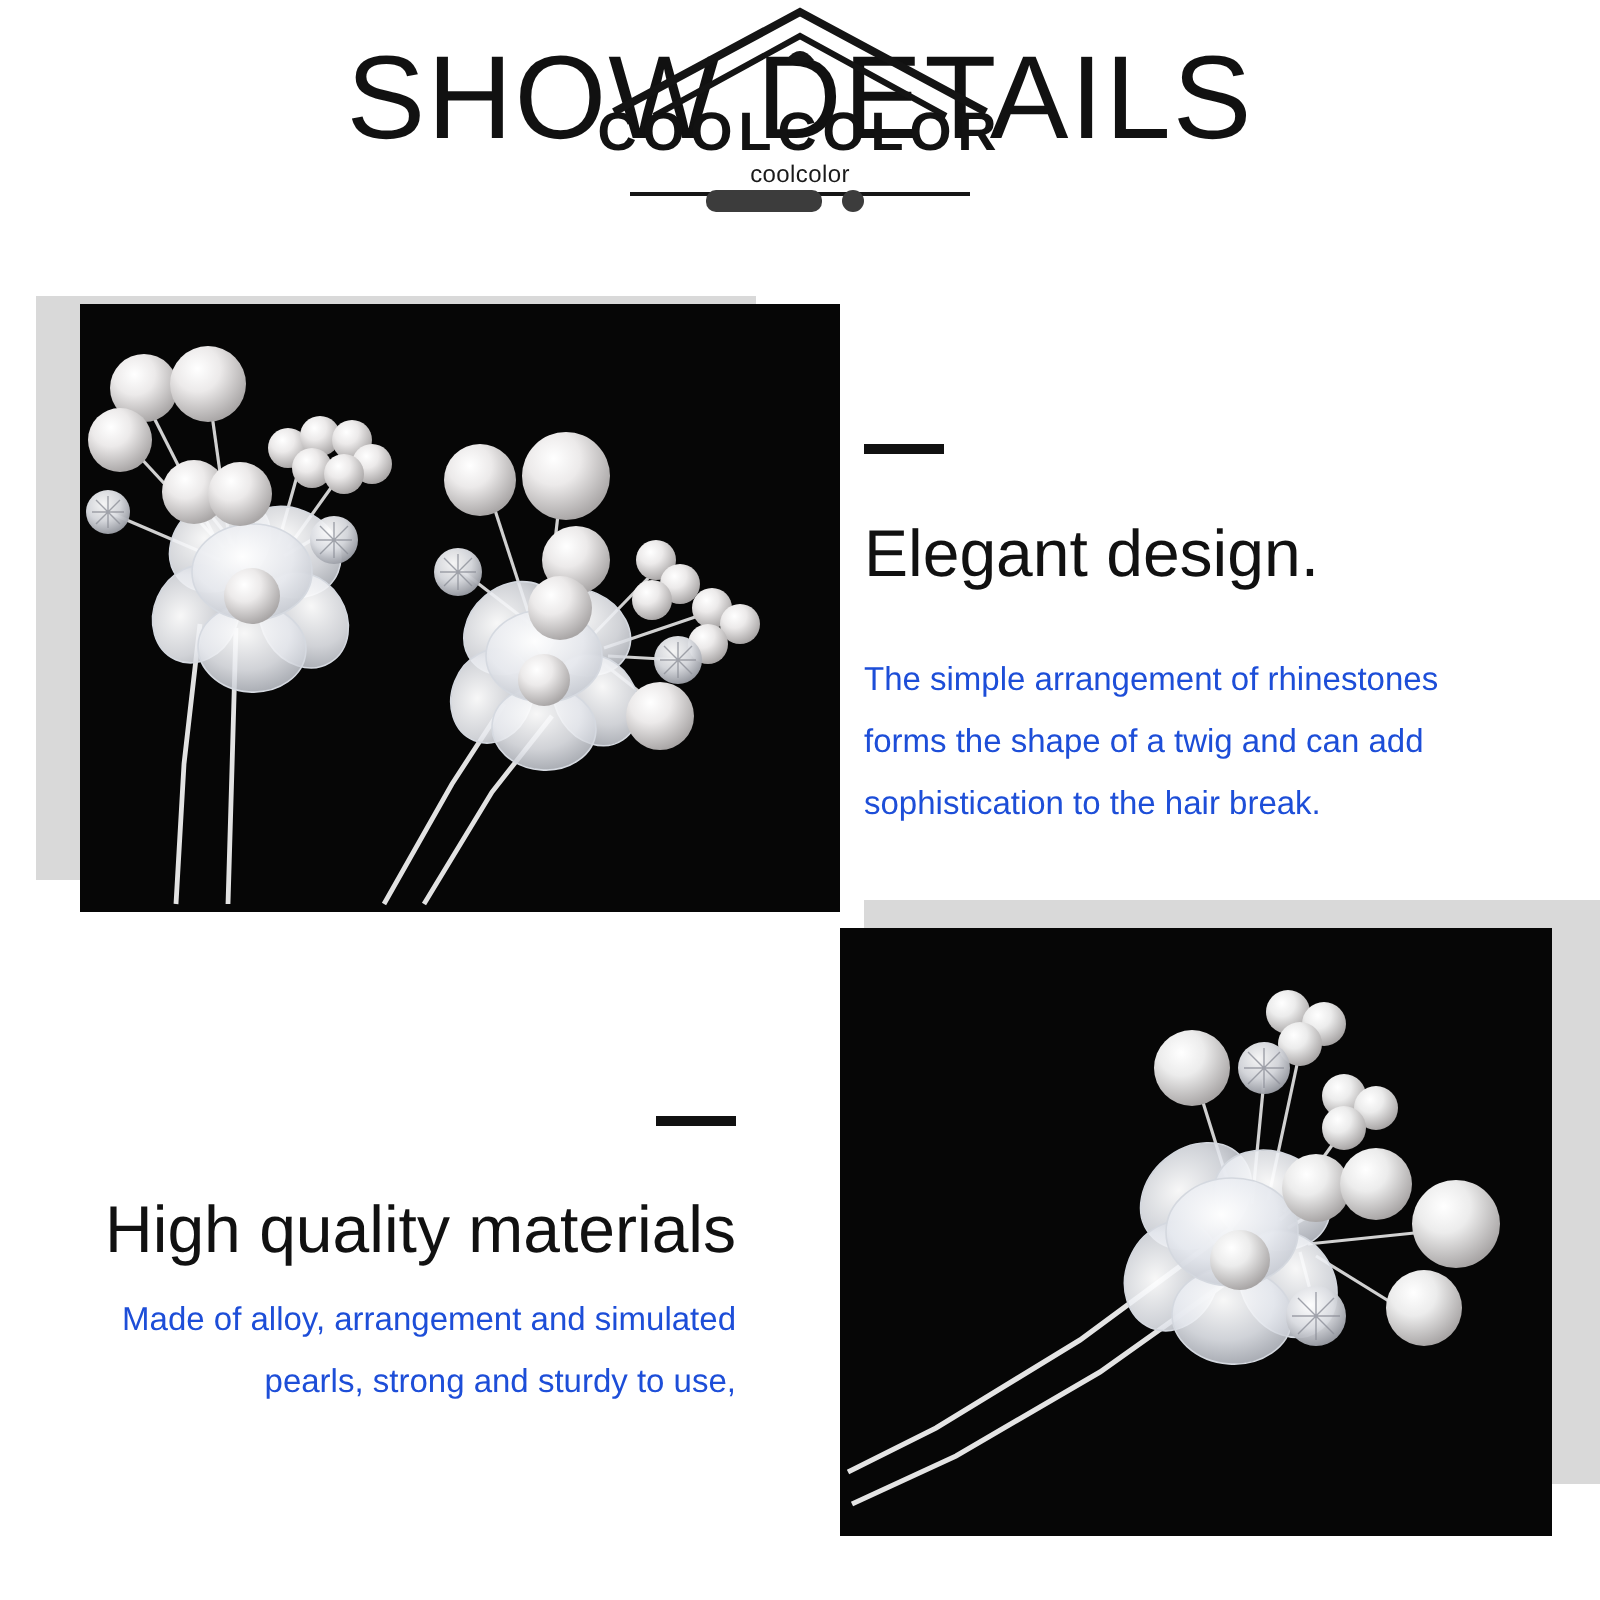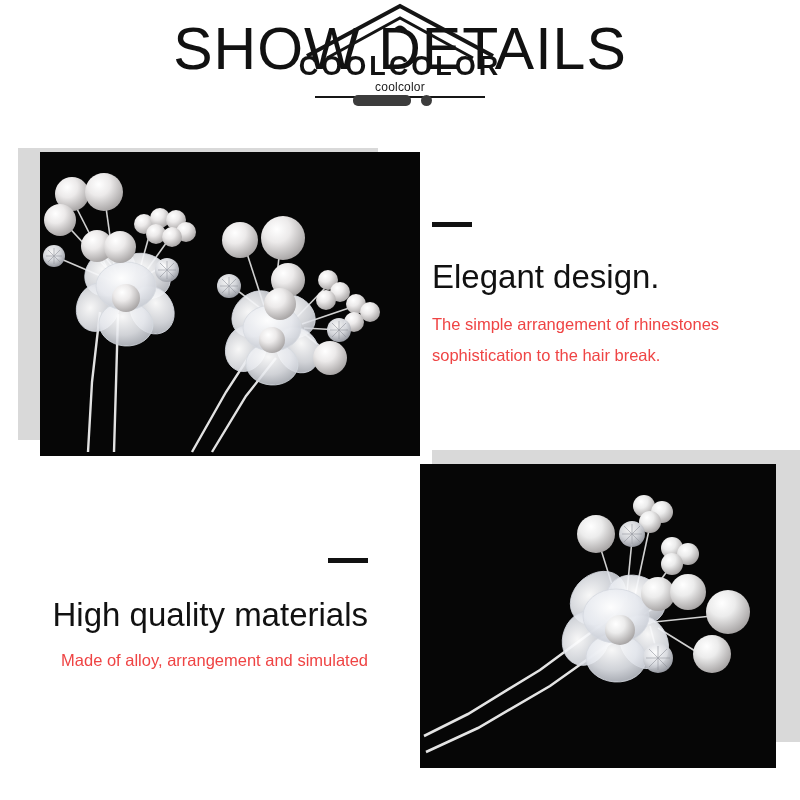--- a/index.html
+++ b/index.html
@@ -144,28 +144,28 @@
   .block-heading {
     font-size: 33px;
     font-weight: 400;
     color: #111111;
     line-height: 40px;
     white-space: nowrap;
   }
   .block-body {
     font-size: 16.5px;
     font-weight: 400;
-    color: #ef4444;
+    color: #1d4ed8;
     line-height: 31px;
   }
   .block-body div { white-space: nowrap; }
 
   #text-elegant { left: 432px; top: 222px; width: 340px; text-align: left; }
   #text-elegant .rule-dash { margin: 0 0 30px 0; }
-  #text-elegant .block-heading { margin-bottom: 12px; }
+  #text-elegant .block-heading { margin-bottom: 28px; }
 
   #text-materials { left: 28px; top: 558px; width: 340px; text-align: right; }
   #text-materials .rule-dash { margin: 0 0 32px auto; }
   #text-materials .block-heading { margin-bottom: 10px; }
 </style>
 </head>
 <body>
 
 <div class="page">
 
@@ -303,29 +303,31 @@
         </g>
       </svg>
     </div>
   </div>
 
   <div class="text-block" id="text-elegant">
     <div class="rule-dash"></div>
     <div class="block-heading">Elegant design.</div>
     <div class="block-body">
       <div>The simple arrangement of rhinestones</div>
+      <div>forms the shape of a twig and can add</div>
       <div>sophistication to the hair break.</div>
     </div>
   </div>
 
   <div class="text-block" id="text-materials">
     <div class="rule-dash"></div>
     <div class="block-heading">High quality materials</div>
     <div class="block-body">
       <div>Made of alloy, arrangement and simulated</div>
+      <div>pearls, strong and sturdy to use,</div>
     </div>
   </div>
 
   <div class="photo-block" id="block-two">
     <div class="photo-backdrop"></div>
     <div class="photo">
       <svg viewBox="0 0 356 304" width="356" height="304">
         <defs>
           <radialGradient id="pearlB" cx="36%" cy="30%" r="72%">
             <stop offset="0%" stop-color="#ffffff"></stop>

